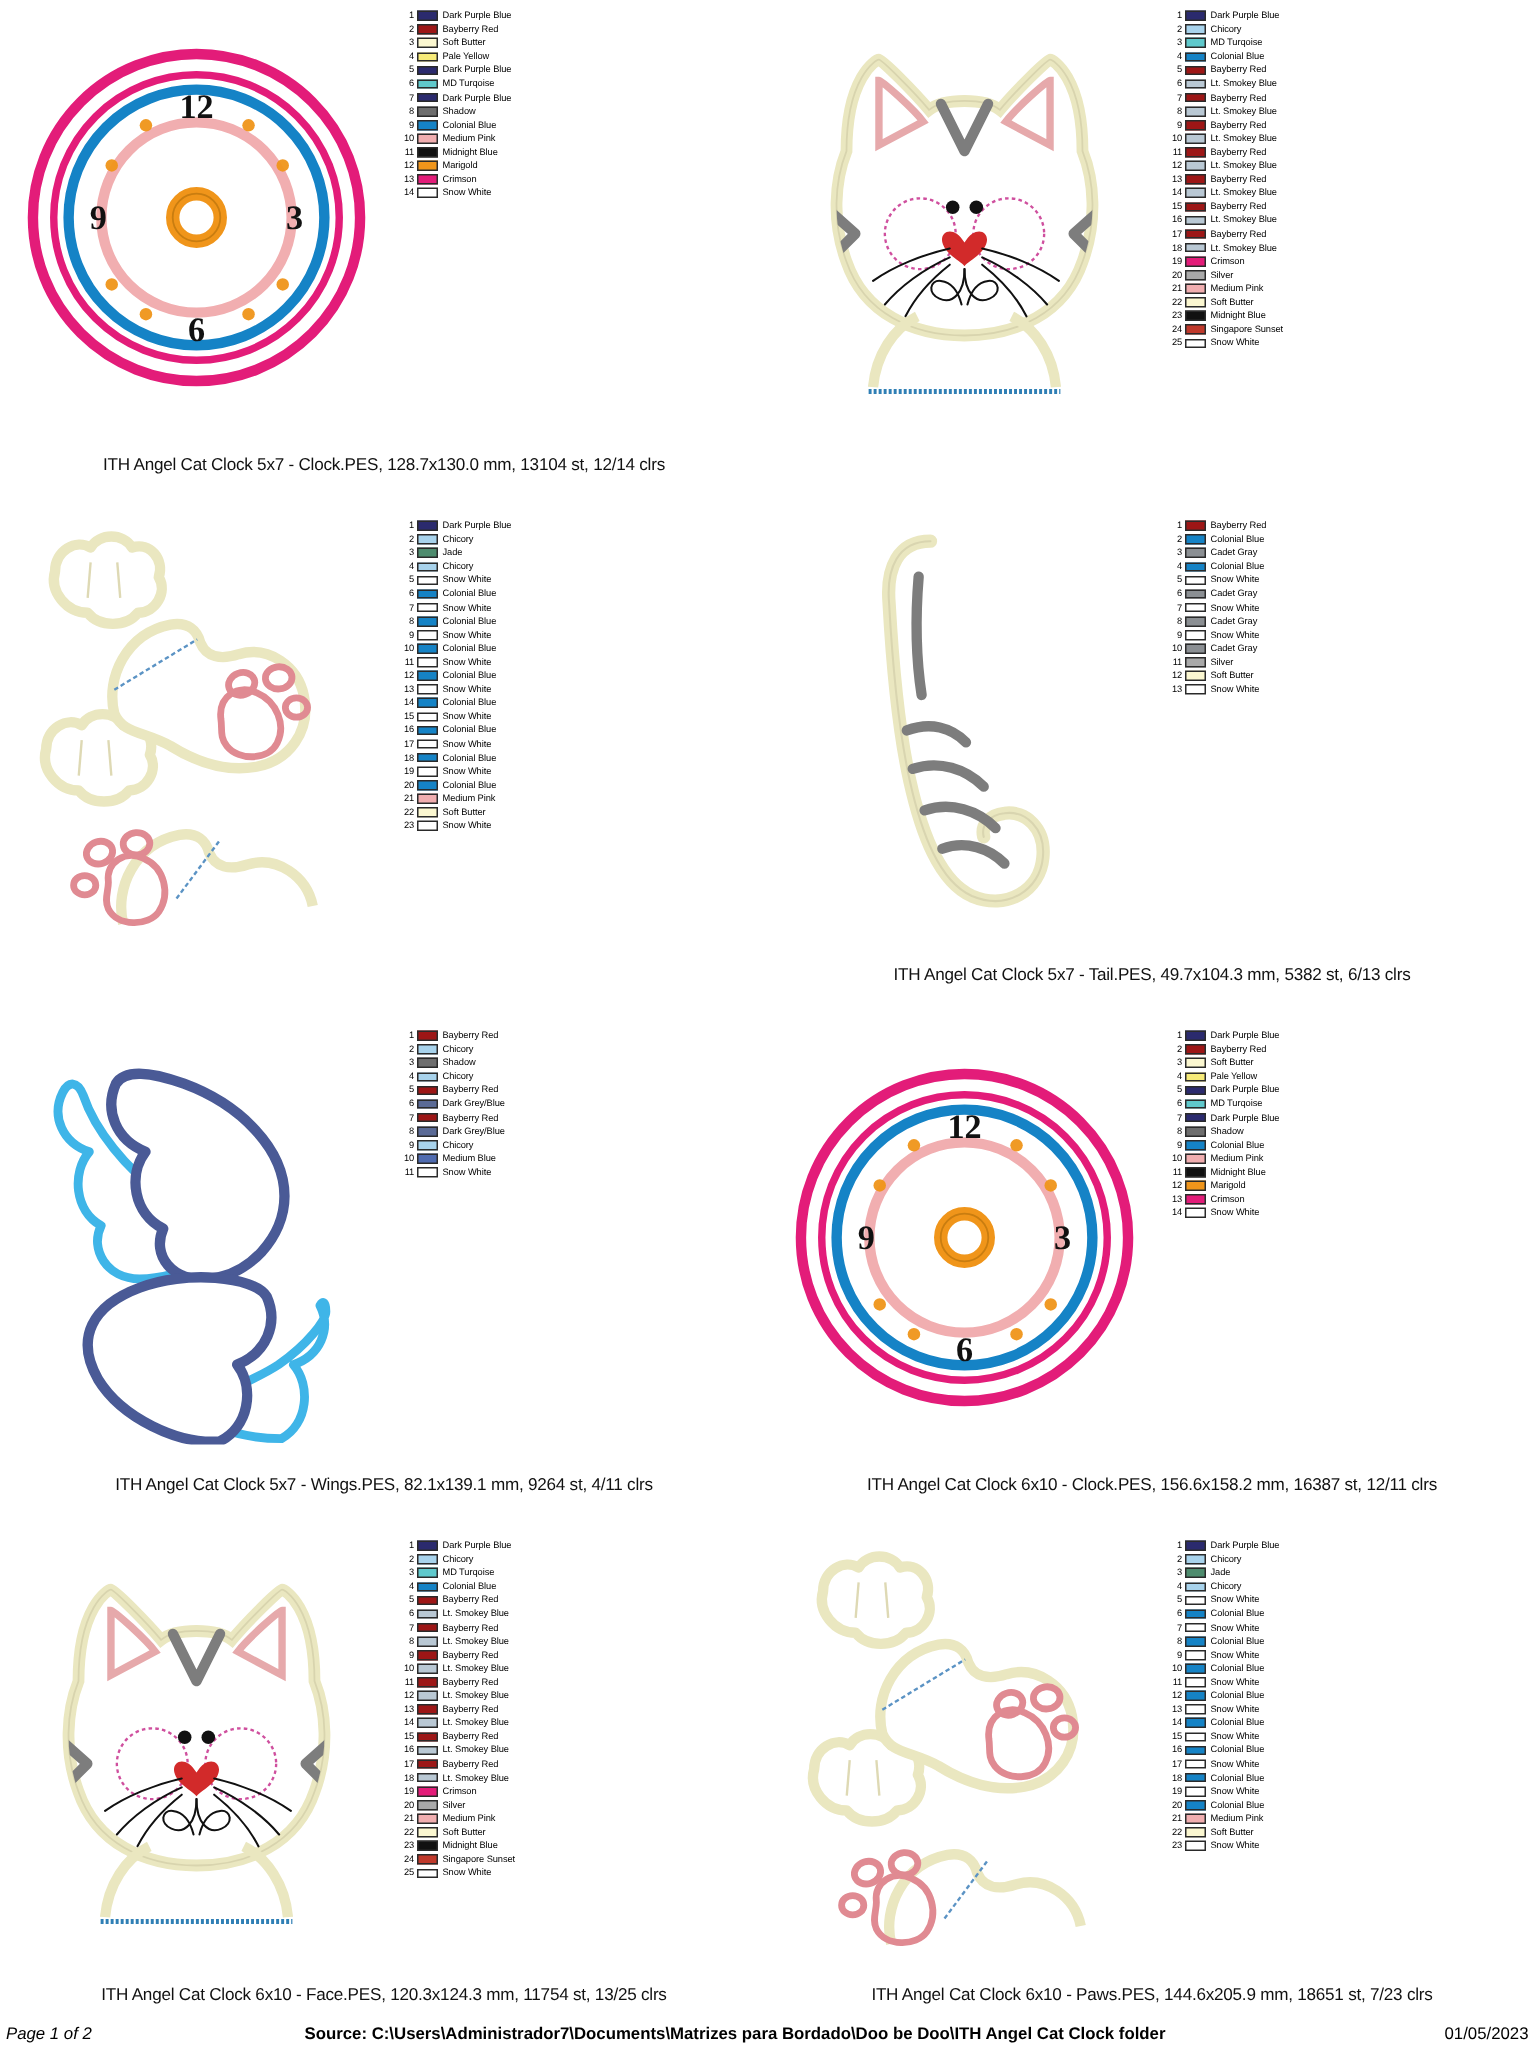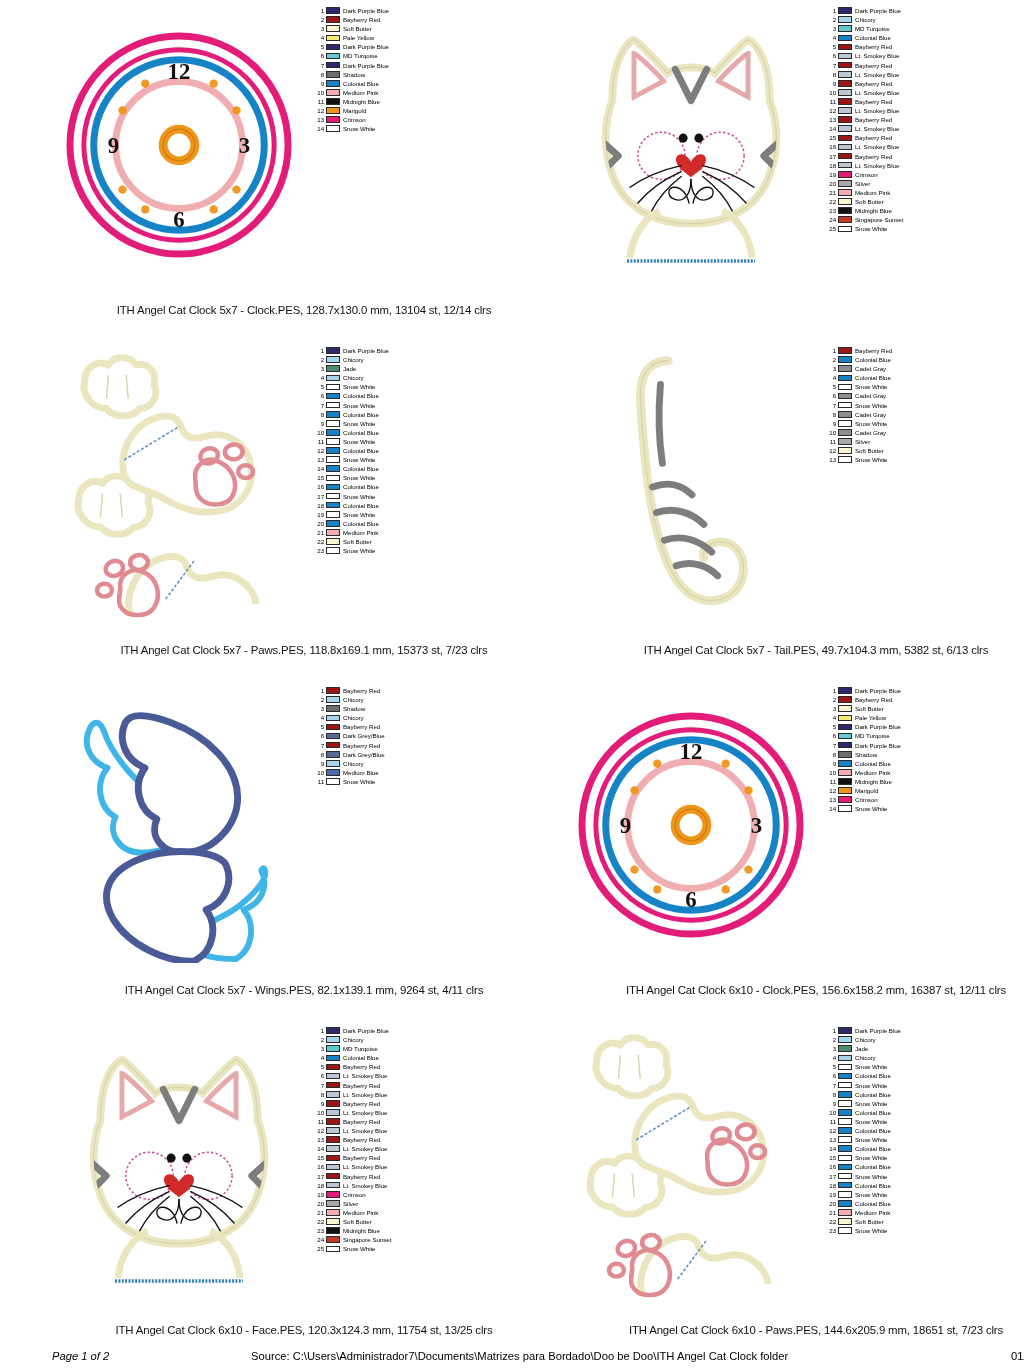--- a/index.html
+++ b/index.html
@@ -12,21 +12,20 @@
     height: 1370px;
     font-family: "Liberation Sans", sans-serif;
     color: #000000;
     position: relative;
     overflow: hidden;
   }
   .page {
     position: relative;
     width: 959px;
     height: 1370px;
-    margin-left: 48px;
   }
   .grid {
     position: absolute;
     left: 0;
     top: 0;
     width: 1024px;
     height: 1345px;
     display: grid;
     grid-template-columns: 512px 512px;
     grid-template-rows: 340px 340px 340px 340px;
@@ -100,21 +99,21 @@
   .footer {
     position: absolute;
     left: 0;
     bottom: 2px;
     width: 1024px;
     height: 20px;
     font-size: 11.2px;
     color: #000;
   }
   .footer .pg { position: absolute; left: 4px; top: 2px; font-style: italic; }
-  .footer .src { position: absolute; left: 203px; top: 2px; }
+  .footer .src { position: absolute; left: 203px; top: 2px; font-weight: bold; }
   .footer .date { position: absolute; right: 5px; top: 2px; }
 
   svg { display: block; }
 </style>
 </head>
 <body>
 
 <div class="page">
   <div class="grid" id="design-grid">
       <div class="cell">
@@ -569,21 +568,20 @@
               <span class="swatch" style="background: rgb(251, 247, 208);"></span>
               <span class="legend-label">Soft Butter</span>
             </div>
             <div class="legend-row">
               <span class="legend-num">23</span>
               <span class="swatch" style="background: rgb(255, 255, 255);"></span>
               <span class="legend-label">Snow White</span>
             </div>
           </div>
         </div>
-        <div class="caption">ITH Angel Cat Clock 5x7 - Paws.PES, 118.8x169.1 mm, 15373 st, 7/23 clrs</div>
       </div>
       <div class="cell">
         <div class="cell-inner">
           <div class="art">
   <svg viewBox="0 0 150 280" width="148" height="276">
     <path d="M52,14 C30,14 22,32 24,56 C26,92 30,140 38,176 C46,212 58,244 80,254 C104,264 126,250 128,228
              C130,208 116,196 102,198 C92,199 86,206 88,214" fill="#ffffff" stroke="#eae7c0" stroke-width="9" stroke-linecap="round" stroke-linejoin="round"></path>
     <path d="M52,14 C30,14 22,32 24,56 C26,92 30,140 38,176 C46,212 58,244 80,254 C104,264 126,250 128,228
              C130,208 116,196 102,198 C92,199 86,206 88,214" fill="none" stroke="#d9d5b0" stroke-width="1.4" stroke-linecap="round" stroke-linejoin="round"></path>
     <g fill="none" stroke="#7d7d7d" stroke-width="7" stroke-linecap="round">

